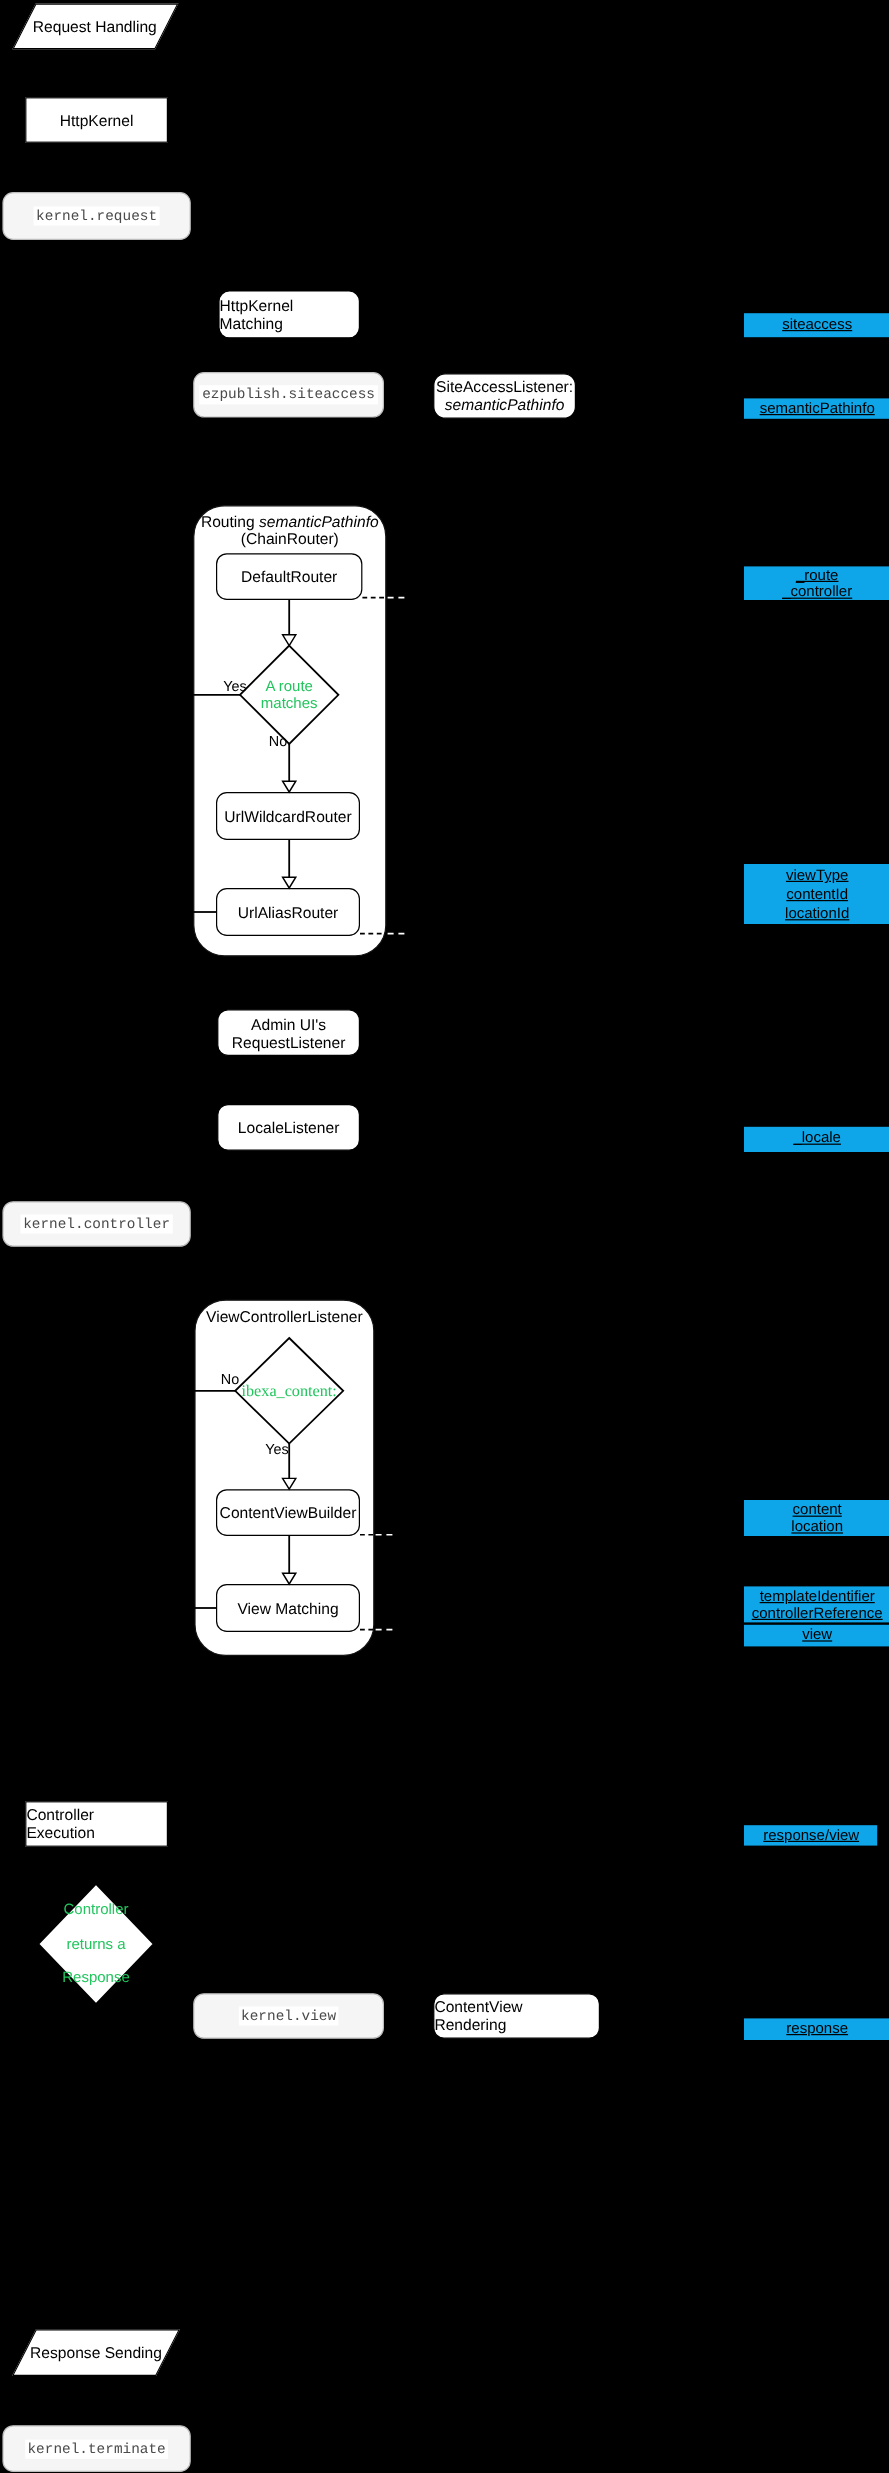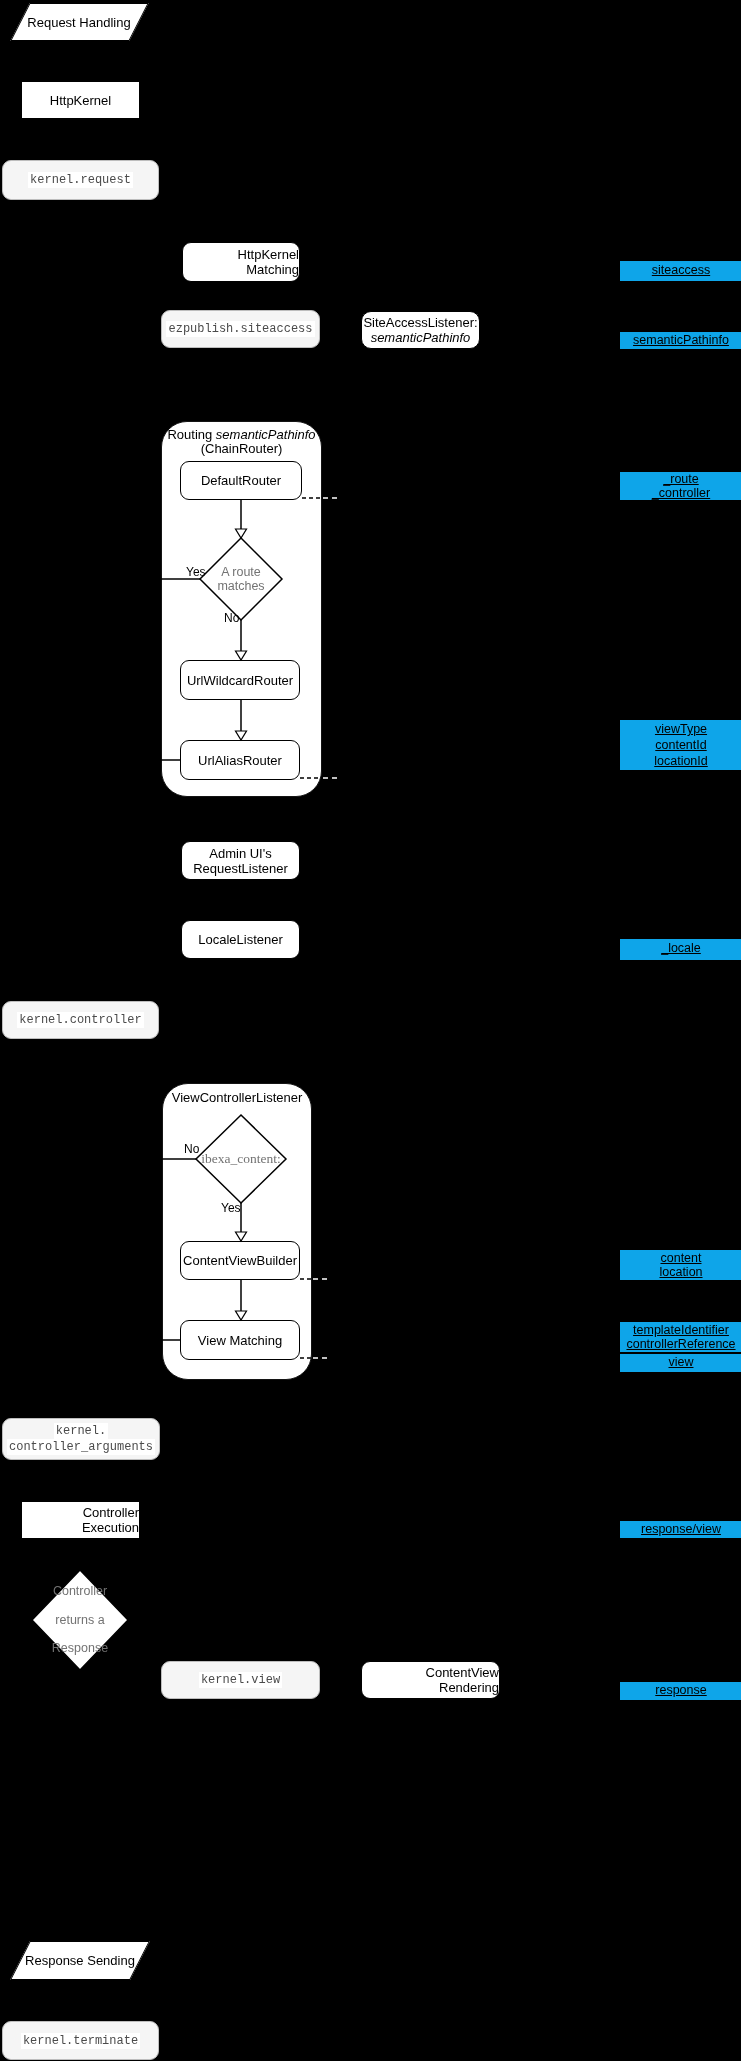--- a/index.html
+++ b/index.html
@@ -1,39 +1,39 @@
 <!DOCTYPE html>
 <html><head>
 <meta charset="utf-8">
 <style>
   html,body{margin:0;padding:0;background:#000;}
   #stage{position:relative;width:741px;height:2061px;background:#000;overflow:hidden;
          font-family:"Liberation Sans",sans-serif;}
   .abs{position:absolute;box-sizing:border-box;}
   
   .wbox{background:#fff;border:1px solid #000;color:#000;font-size:13px;line-height:15px;
-        display:flex;flex-direction:column;align-items:center;justify-content:center;text-align:right;}
+        display:flex;flex-direction:column;align-items:center;justify-content:center;text-align:left;}
   .rounded{border-radius:9px;}
   
   .group{background:#fff;border:1px solid #141414;border-radius:26px;}
   .group-title{position:absolute;left:0;right:0;text-align:center;font-size:13px;line-height:14px;color:#000;}
   
   .ebox{background:#f5f5f5;border:1px solid #bdbdbd;border-radius:9px;color:#4b4b4b;
         font-family:"Liberation Mono","DejaVu Sans Mono",monospace;font-size:12px;line-height:16px;
         display:flex;flex-direction:column;align-items:center;justify-content:center;text-align:center;}
   .ebox span{background:#fff;padding:0 2px;}
   
   .slabel{background:#0ea5e9;color:#000;font-size:12.5px;text-align:center;padding:1px 2px 0 3px;overflow:hidden;text-decoration:underline;}
   
   .para-shape{position:absolute;top:0;bottom:0;background:#fff;border:1px solid #000;transform:skewX(-27deg);}
   .para-label{position:absolute;left:0;right:0;top:0;bottom:0;display:flex;align-items:center;
               justify-content:center;font-size:13px;color:#000;}
   
   .dtext{display:flex;flex-direction:column;align-items:center;justify-content:center;
-         text-align:center;font-size:12.5px;line-height:14.5px;color:#737373;z-index:5;}
+         text-align:center;font-size:12.5px;line-height:14.5px;color:#22c55e;z-index:5;}
   .yn{position:absolute;font-size:12px;color:#000;z-index:6;}
   .serif{font-family:"Liberation Serif","DejaVu Serif",serif;font-size:13.5px;}
   svg.overlay{position:absolute;left:0;top:0;z-index:4;pointer-events:none;}
 </style>
 </head>
 <body>
 
 <div id="stage">
 
   <div class="abs" style="left:10px;top:3px;width:138px;height:38px;">
@@ -128,29 +128,25 @@
   </div>
   <div class="abs wbox rounded" style="left:180px;top:1320px;width:120px;height:40px;">
     <span>View Matching</span>
   </div>
   <div class="abs slabel" style="left:620px;top:1322px;width:121px;height:30px;line-height:14px;">
     <div>templateIdentifier</div>
     <div>controllerReference</div>
   </div>
   <div class="abs slabel" style="left:620px;top:1354px;width:121px;height:18px;line-height:15px;">view</div>
 
-  <div class="abs ebox" style="left:2px;top:1418px;width:158px;height:42px;">
-    <span>kernel.</span>
-    <span>controller_arguments</span>
-  </div>
 
   <div class="abs wbox" style="left:21px;top:1501px;width:119px;height:38px;">
     <span>Controller Execution</span>
   </div>
-  <div class="abs slabel" style="left:620px;top:1521px;width:121px;height:17px;line-height:15px;">response/view</div>
+  <div class="abs slabel" style="left:620px;top:1521px;width:111px;height:17px;line-height:15px;">response/view</div>
 
   <div class="abs dtext" style="left:40px;top:1596px;width:80px;height:48px;gap:14px;">
     <span>Controller</span>
     <span>returns a</span>
     <span>Response</span>
   </div>
 
   <div class="abs ebox" style="left:161px;top:1661px;width:159px;height:38px;">
     <span>kernel.view</span>
   </div>

